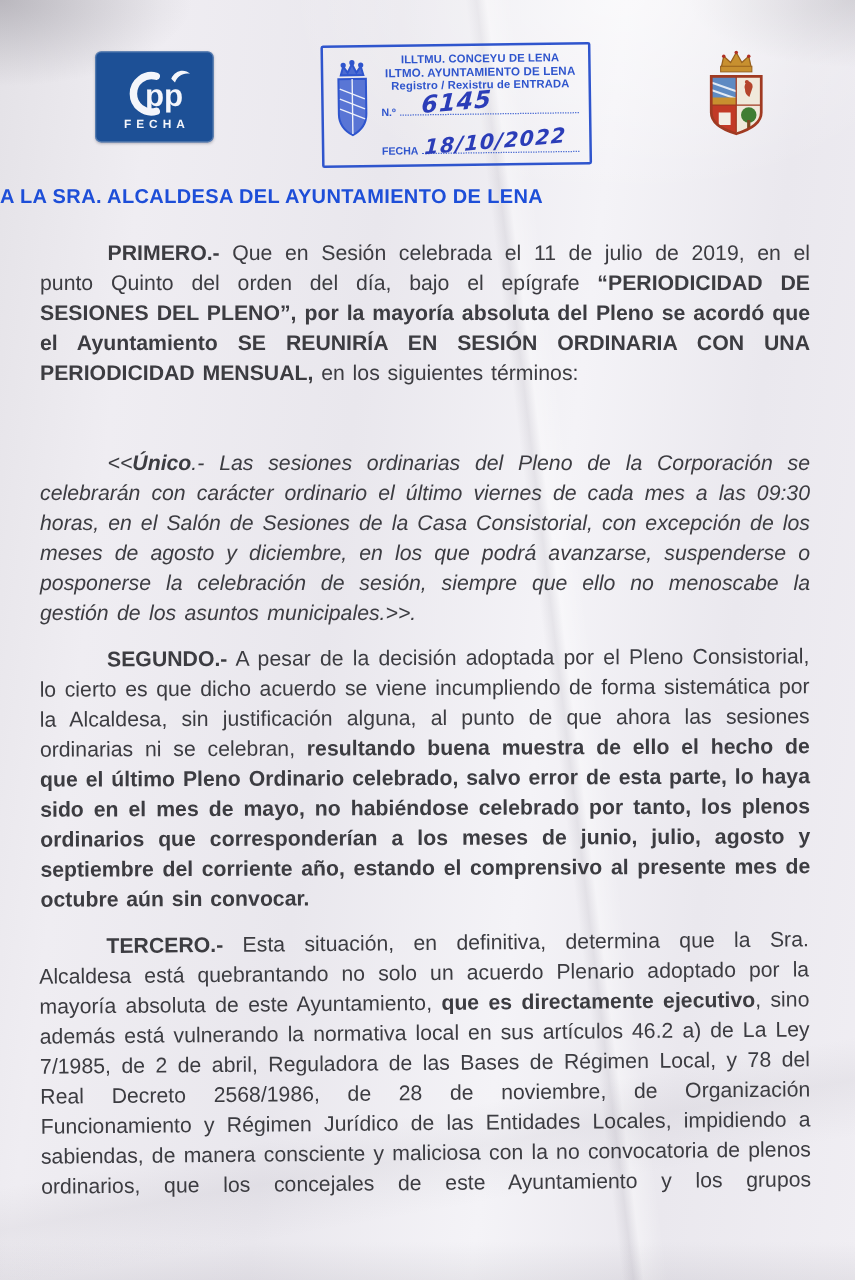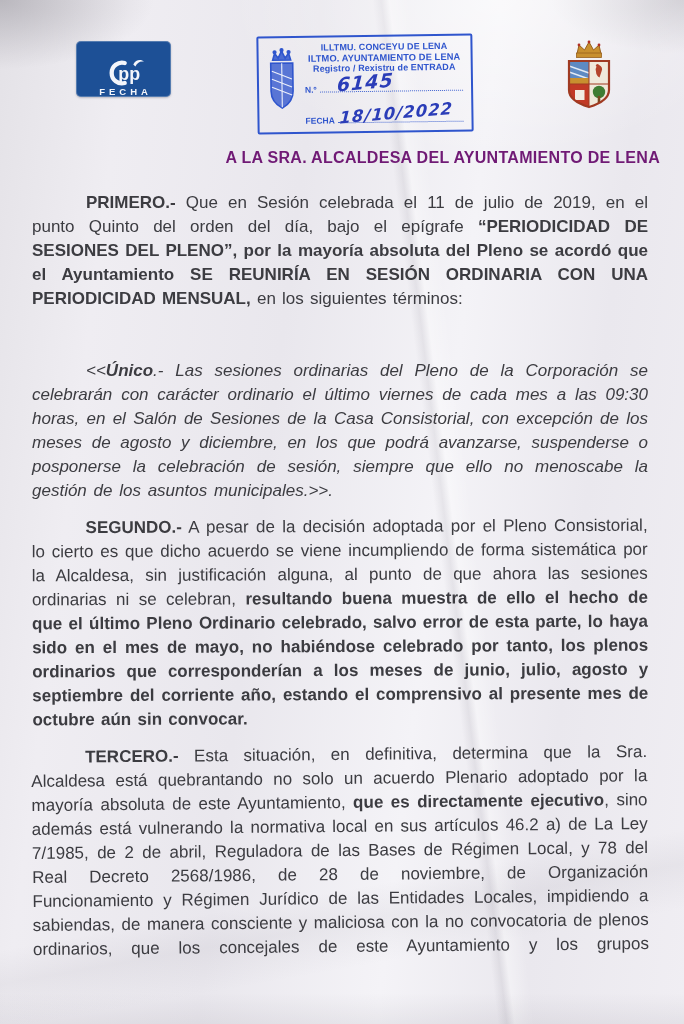--- a/index.html
+++ b/index.html
@@ -31,29 +31,29 @@
     inset: 0;
     background:
       linear-gradient(170deg, rgba(0,0,0,0) 83%, rgba(110,105,120,0.07) 86%, rgba(0,0,0,0) 90%),
       linear-gradient(0deg, rgba(120,115,128,0.10), rgba(0,0,0,0) 3%);
   }
 
   
   .pp-logo {
     position: absolute;
     left: 76px; top: 41px;
-    width: 95px; height: 56px;
+    width: 95px; height: 73px;
     background: var(--pp-blue, #1d5096);
     border-radius: 5px;
     box-shadow: 0 0 0 1px rgba(255,255,255,0.25) inset, 0 1px 2px rgba(40,40,60,0.25);
     display: flex;
     flex-direction: column;
     align-items: center;
-    justify-content: space-between;
-    padding-top: 17px;
+    justify-content: center;
+    padding-top: 4px;
   }
   .pp-label {
     color: #f4f6fb;
     font-size: 9.5px;
     font-weight: bold;
     letter-spacing: 4px;
     margin-top: -2px;
     text-indent: 4px;
   }
 
@@ -92,25 +92,25 @@
 
   .coat-of-arms {
     position: absolute;
     left: 554px; top: 38px;
     width: 70px; height: 76px;
   }
 
   
   .doc-title {
     position: absolute;
-    top: 149px; left: 0; right: 24px;
-    text-align: right;
+    top: 149px; left: 0; right: 4px;
+    text-align: left;
     font-size: 16px;
     font-weight: bold;
-    color: #701a75;
+    color: #1d4ed8;
     letter-spacing: 0.3px;
   }
 
   .content {
     position: absolute;
     top: 191px;
     left: 32px;
     width: 616px;
     color: var(--ink, #3c3c41);
   }

